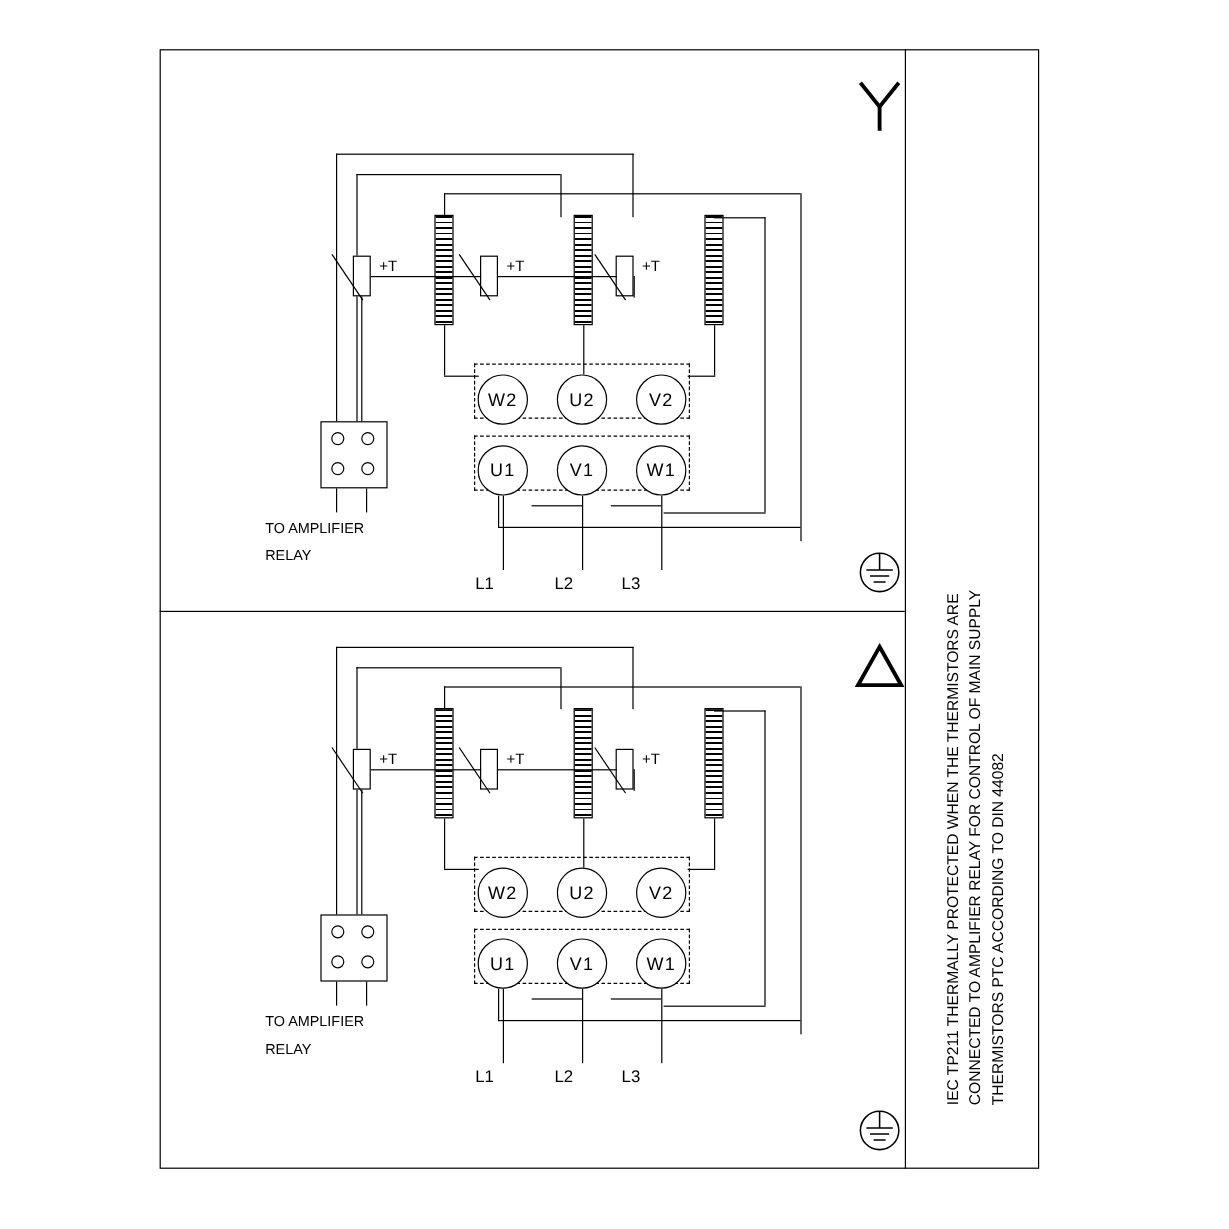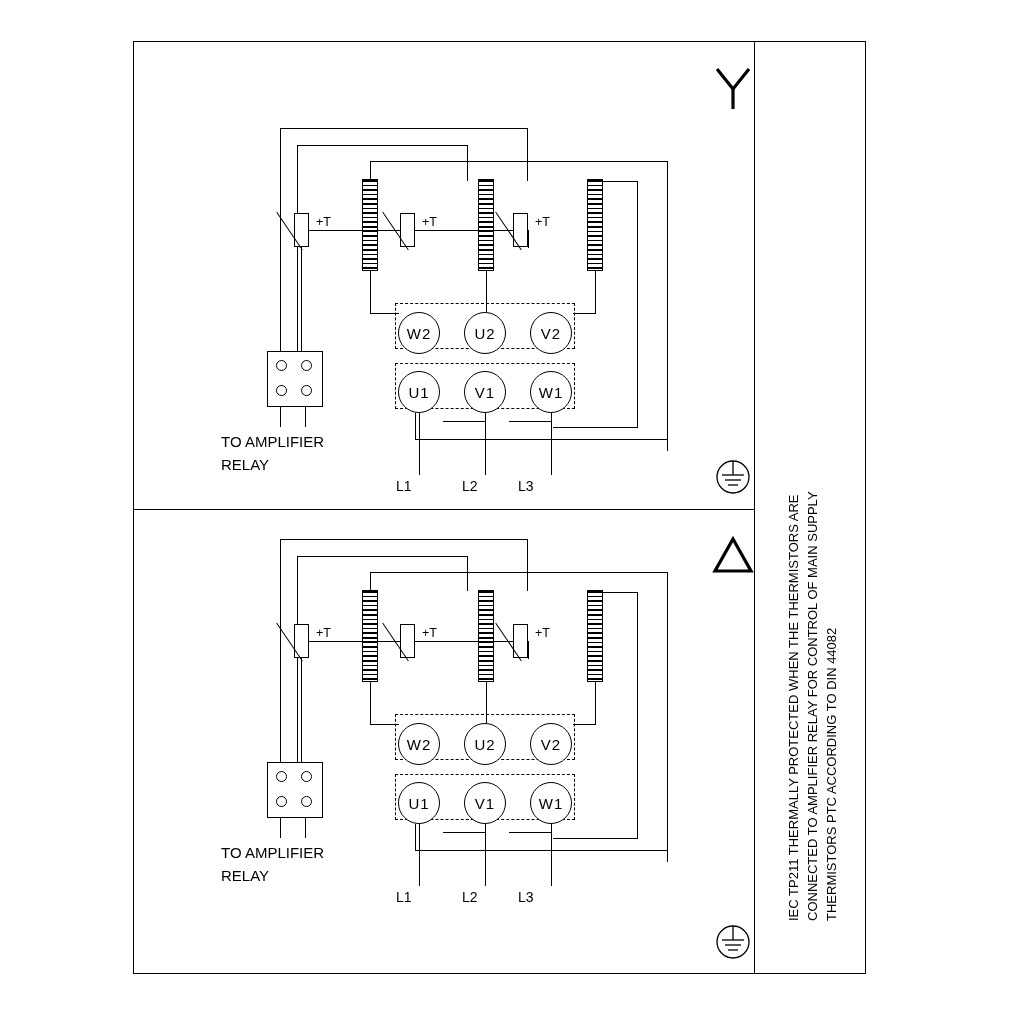--- a/index.html
+++ b/index.html
@@ -135,21 +135,21 @@
     width: 11px;
     height: 11px;
     border: 1.3px solid #000;
     border-radius: 50%;
     box-sizing: border-box;
     background: #fff;
   }
 
   .lbl {
     position: absolute;
-    font-size: 15px;
+    font-size: 12px;
     white-space: nowrap;
   }
   .phase-lbl {
     position: absolute;
     font-size: 14px;
     white-space: nowrap;
   }
 
   
   .sym { position: absolute; }

